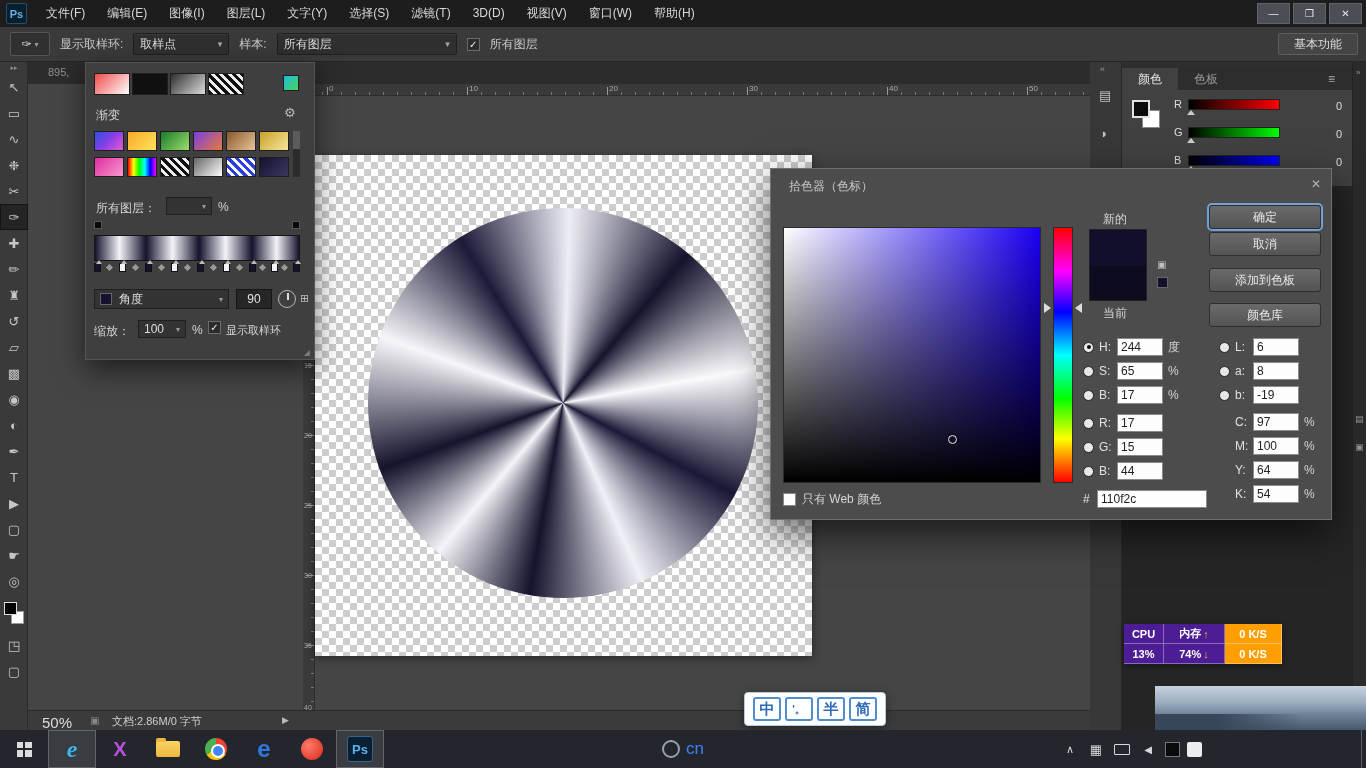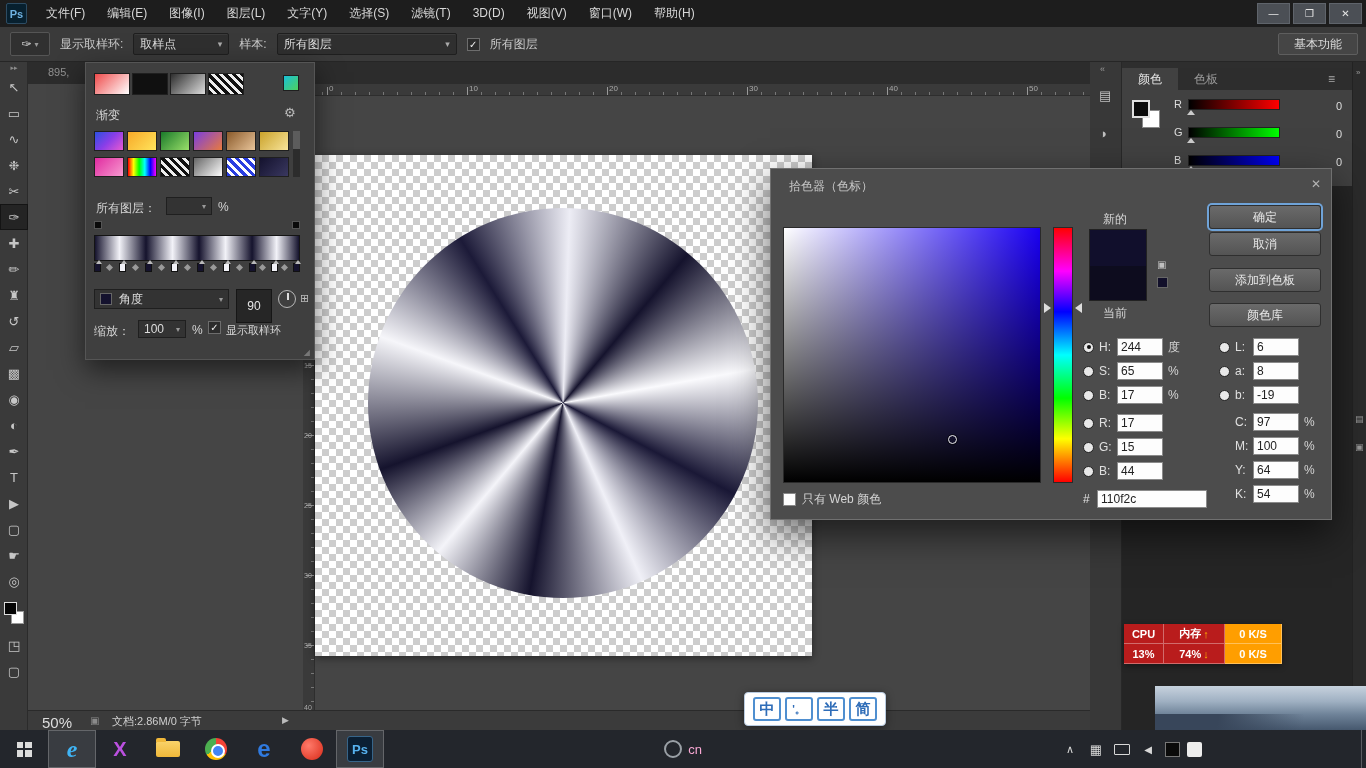--- a/index.html
+++ b/index.html
@@ -57,21 +57,21 @@
   .srow{position:absolute;display:flex;align-items:center}
   .slbl{width:14px;color:#ddd;font-size:11px}
   .sbar{width:92px;height:11px;border:1px solid #222;position:relative}
   .shandle{position:absolute;left:-2px;bottom:-6px;width:0;height:0;border-left:4px solid transparent;border-right:4px solid transparent;border-bottom:5px solid #ccc}
   .sval{position:absolute;right:10px;color:#ddd;font-size:11px}
   .darkarea{left:32px;top:124px;width:230px;height:544px;background:#252525}
   .estrip{left:262px;top:0;width:14px;height:668px;background:#2b2b2b;border-left:1px solid #222}
   
   #monitor{left:1124px;top:624px;width:158px;height:40px;display:grid;grid-template-columns:40px 61px 57px;grid-template-rows:20px 20px;font-size:11px;font-weight:bold;color:#fff;z-index:12;box-shadow:0 2px 6px rgba(0,0,0,.4)}
   .mcell{display:flex;align-items:center;justify-content:center;gap:2px;border-right:1px solid rgba(255,255,255,.35);border-bottom:1px solid rgba(255,255,255,.35)}
-  .teal{background:#b91c1c}
+  .teal{background:#4c1d95}
   .orange{background:#ff9e00}
   .oarrow{color:#ffb200;font-weight:bold}
   
   #photo{left:1155px;top:686px;width:211px;height:44px;background:linear-gradient(180deg,#c7d2de 0%,#9fb0c2 35%,#6e8298 65%,#46586e 100%);z-index:5}
   #photo::after{content:"";position:absolute;left:0;bottom:0;width:100%;height:16px;background:linear-gradient(100deg,#38465a 30%,rgba(56,70,90,0) 70%)}
   
   #statusbar{left:28px;top:710px;width:1062px;height:20px;background:#3b3b3b;border-top:1px solid #2a2a2a}
   
   #gpanel{left:85px;top:62px;width:230px;height:298px;background:#3f3f3f;border:1px solid #555;box-shadow:0 10px 26px rgba(0,0,0,.55);z-index:20}
   .pre{position:absolute;width:36px;height:22px;border:1px solid #1f1f1f}
@@ -420,21 +420,21 @@
       <div class="dia" style="left:117px;top:2px"></div>
       <div class="dia" style="left:143px;top:2px"></div>
       <div class="dia" style="left:166px;top:2px"></div>
       <div class="dia" style="left:188px;top:2px"></div>
     </div>
     <div class="pdd" style="left:8px;top:226px;width:135px;height:20px;gap:7px">
       <span style="width:12px;height:12px;background:#14122e;border:1px solid #666;display:inline-block"></span>
       <span>角度</span>
       <span class="arr" style="margin-left:auto;font-size:8px;color:#999">▾</span>
     </div>
-    <input class="dkin a" style="left: 150px; top: 226px; width: 36px; height: 34px;" readonly="" value="90">
+    <input class="dkin a" style="left: 150px; top: 226px; width: 36px; height: 20px;" readonly="" value="90">
     <div class="dial" style="left:192px;top:227px"></div>
     <span class="plabel" style="left:214px;top:229px;font-size:11px;color:#bbb">⊞</span>
     <span class="plabel" style="left:8px;top:260px">缩放：</span>
     <div class="pdd" style="left:52px;top:257px;width:48px;height:18px">
       <span>100</span>
       <span class="arr" style="margin-left:auto;font-size:8px;color:#999">▾</span>
     </div>
     <span class="plabel" style="left:106px;top:260px">%</span>
     <span class="cbx a" style="left:122px;top:258px">✓</span>
     <span class="plabel" style="left:140px;top:260px;font-size:11px">显示取样环</span>
@@ -574,21 +574,21 @@
         <span class="e2">e</span>
       </div>
     <div class="slot" style="left:288px">
         <div class="redc"></div>
       </div>
     <div class="slot active" style="left:336px">
         <div class="pstb">Ps</div>
       </div>
     <div class="slot" style="left:648px;width:70px;gap:6px">
       <div class="ring"></div>
-      <span style="color:#f9a8d4;font-size:13px">cn</span>
+      <span style="color:#3b82f6;font-size:17px">cn</span>
     </div>
     <div class="trayic" style="left:1058px;font-size:11px">∧</div>
     <div class="trayic" style="left:1084px;font-size:13px">▦</div>
     <div class="trayic" style="left:1110px">
         <div class="monic"></div>
       </div>
     <div class="trayic" style="left:1136px;font-size:10px">◀</div>
     <div class="trayic" style="left:1160px">
         <div class="blkbox"></div>
       </div>

